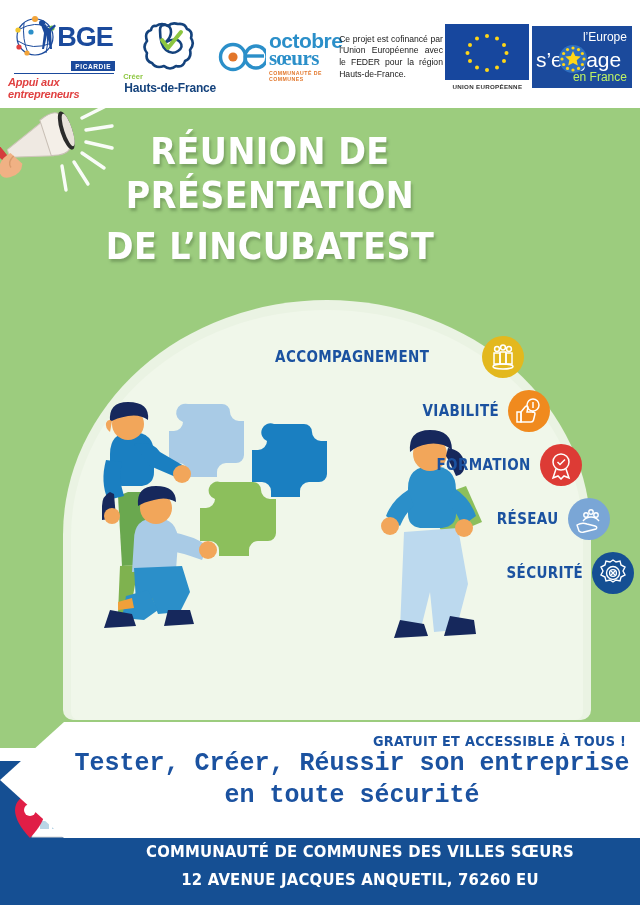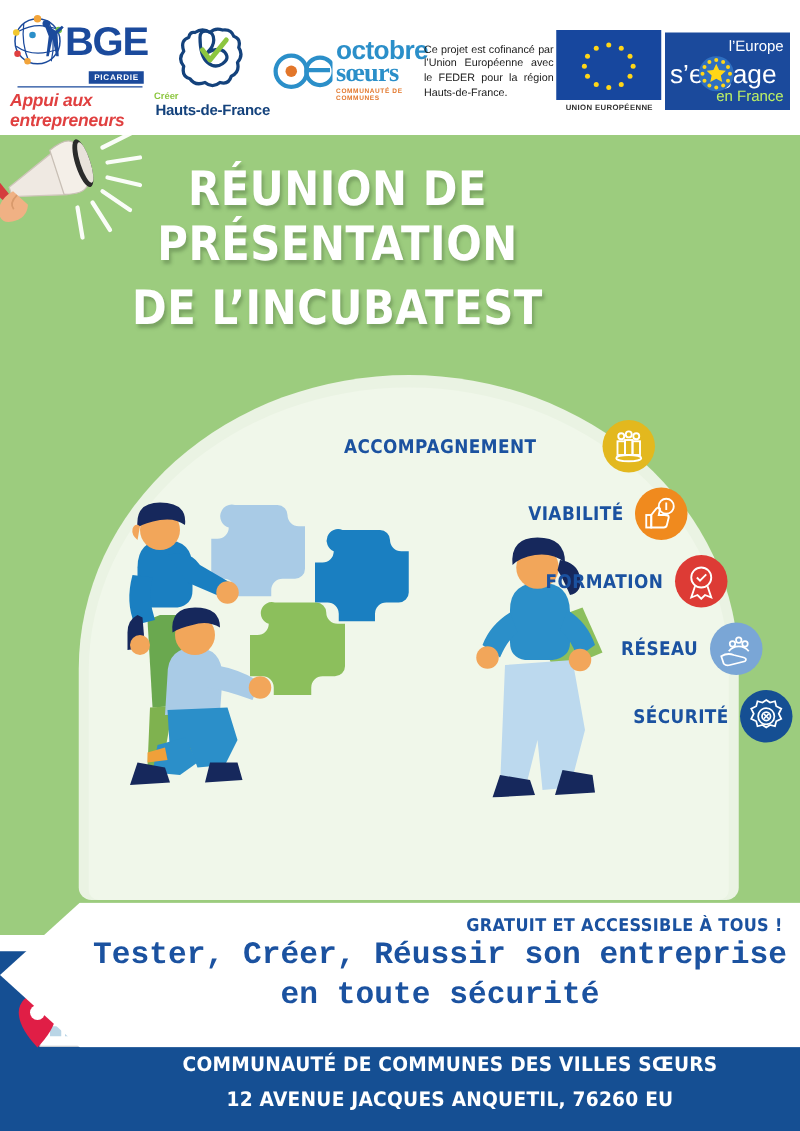--- a/index.html
+++ b/index.html
@@ -16,28 +16,28 @@
     background:#ffffff; display:flex; align-items:center;
     justify-content:space-between; padding:6px 8px 0 8px;
   }
   .logo { display:flex; flex-direction:column; align-items:center; justify-content:center; }
 
   
   .bge { width:120px; }
   .bge-top { display:flex; align-items:center; justify-content:center; height:46px; }
   .bge-net { position:relative; width:46px; height:44px; }
   .bge-net svg { display:block; }
-  .bge-word { font-size:32px; font-weight:bold; color:#1b4a9c; letter-spacing:-1px; line-height:0.9; margin-left:-3px;}
+  .bge-word { font-size:27px; font-weight:bold; color:#1b4a9c; letter-spacing:-1px; line-height:0.9; margin-left:-3px;}
   .bge-picardie {
     background:#1b4a9c; color:#fff; font-size:6.5px; font-weight:bold;
     letter-spacing:0.6px; padding:1.5px 4px; align-self:flex-end; margin-right:4px;
     margin-top:1px;
   }
   .bge-rule { width:100px; height:1.5px; background:#1b4a9c; margin:1.5px auto 2px auto; }
-  .bge-appui { font-size:14px; color:#e04040; font-style:italic; font-weight:bold; letter-spacing:-0.2px;}
+  .bge-appui { font-size:11px; color:#e04040; font-style:italic; font-weight:bold; letter-spacing:-0.2px;}
 
   
   .hdf { width:110px; }
   .hdf-mark { width:64px; height:52px; }
   .hdf-region { font-size:7.5px; color:#8cc63f; font-weight:bold; align-self:flex-start; margin-left:4px;}
   .hdf-name { font-size:12px; color:#14427c; font-weight:bold; letter-spacing:-0.2px;}
 
   
   .vs { width:118px; flex-direction:row; align-items:center; }
   .vs-mark { width:48px; height:40px; flex:0 0 auto;}

